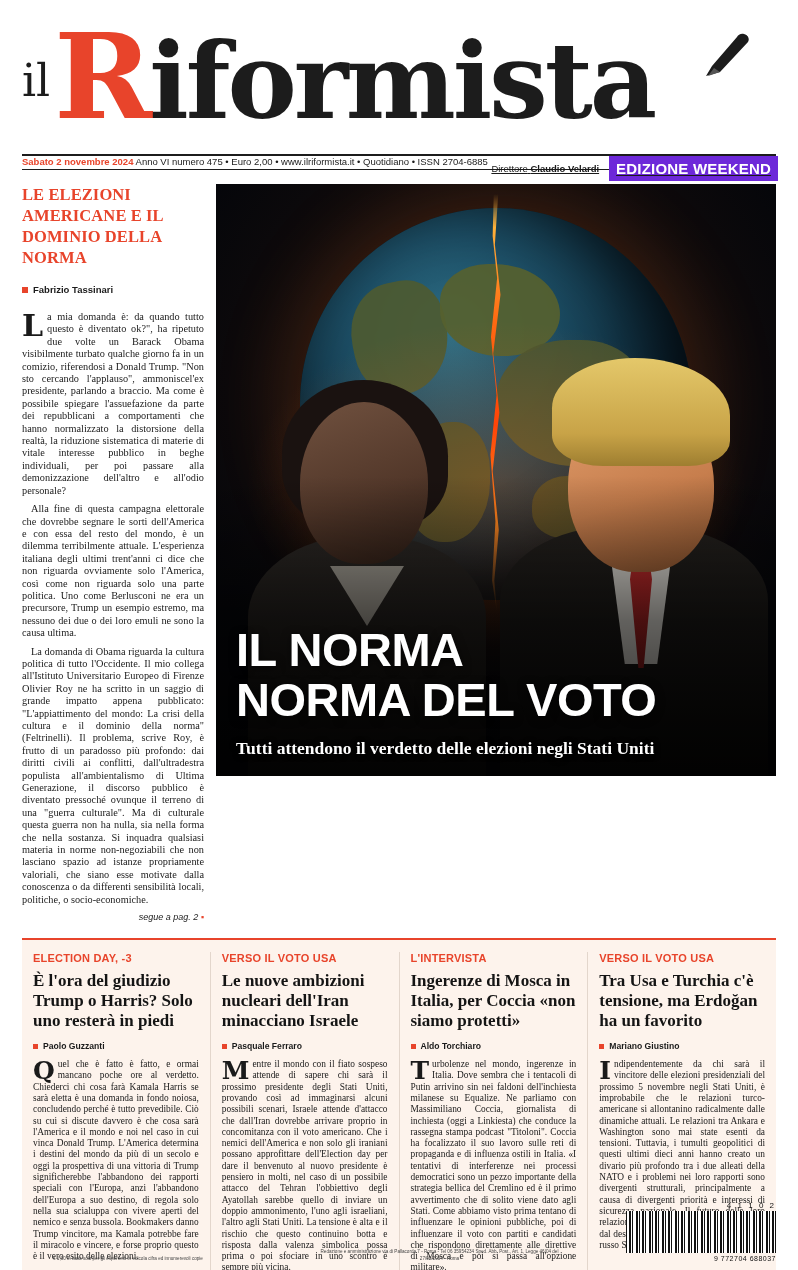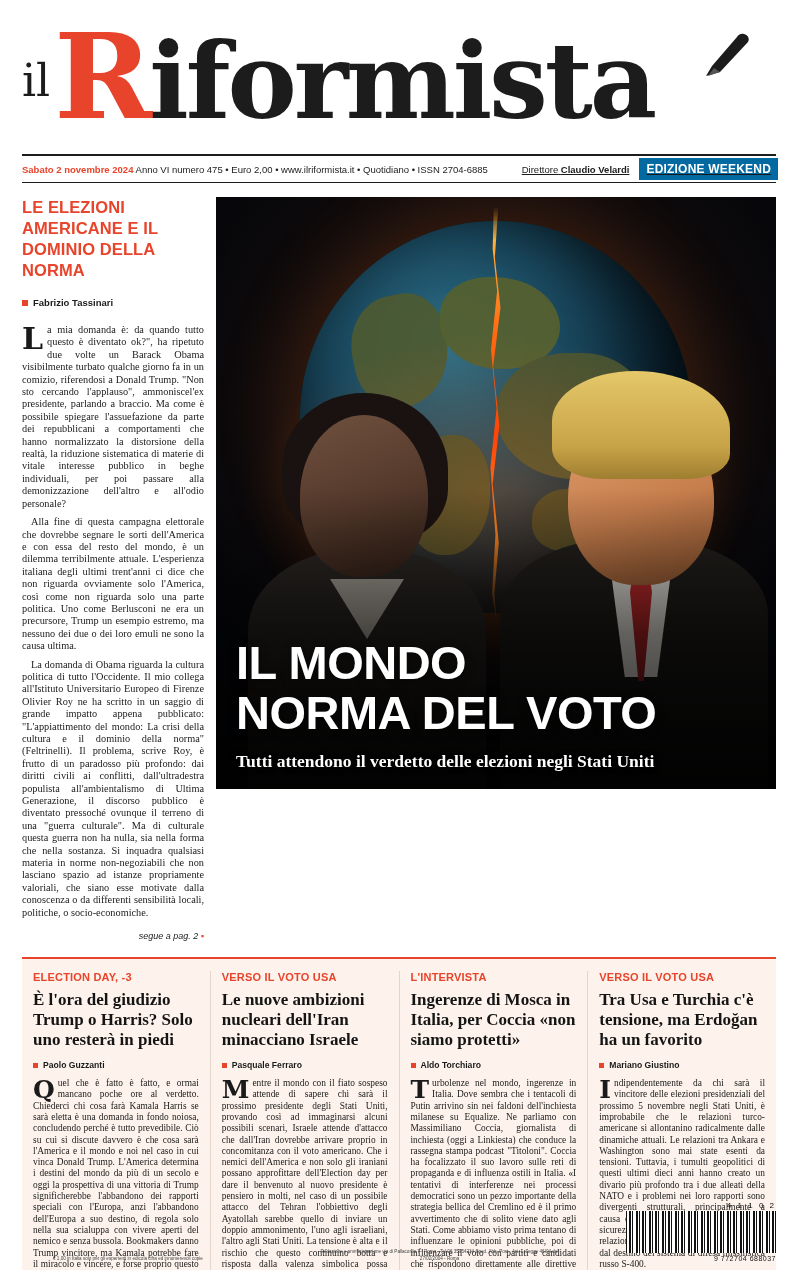--- a/index.html
+++ b/index.html
@@ -52,52 +52,52 @@
     width: 54px;
     height: 50px;
   }
 
   
   .infobar {
     margin: 4px 22px 0 22px;
     border-top: 2px solid #1c1c1c;
     border-bottom: 1px solid #1c1c1c;
     display: flex;
-    align-items: center;
+    align-items: flex-start;
     justify-content: space-between;
-    height: 29px;
+    height: 16px;
     font-family: "Liberation Sans", sans-serif;
     font-size: 9.5px;
   }
   .infobar-left { color: #1c1c1c; }
   .infobar-left .date { color: #e8442b; font-weight: 700; }
   .infobar-right { display: flex; align-items: center; gap: 10px; text-decoration: underline; }
   .director { font-size: 9.5px; }
   .director b { font-weight: 700; }
   .weekend-badge {
-    background: #0369a1;
+    background: #6d28d9;
     color: #ffffff;
     font-weight: 700;
-    font-size: 12px;
+    font-size: 15px;
     padding: 4px 7px;
     letter-spacing: .2px;
     margin-right: -2px;
   }
 
   
   .main {
     display: flex;
     margin: 14px 22px 0 22px;
     gap: 12px;
   }
   .left-col { width: 182px; flex: none; }
   .right-col { flex: 1; }
 
   .lead-title {
-    font-family: Liberation Sans, sans-serif;
+    font-family: Liberation Serif, serif;
     font-weight: 700;
     font-size: 16.5px;
     line-height: 21px;
     color: #e8442b;
     letter-spacing: .1px;
     margin-bottom: 16px;
   }
   .byline {
     font-family: "Liberation Sans", sans-serif;
     font-size: 9.5px;
@@ -126,21 +126,21 @@
     float: left;
     font-weight: 700;
     padding: 2px 4px 0 0;
     font-family: "DejaVu Serif", serif;
   }
   .continue {
     font-family: "Liberation Sans", sans-serif;
     font-size: 9px;
     font-style: italic;
     text-align: right;
-    margin-top: 12px;
+    margin-top: 6px;
   }
   .continue .sq { color: #e8442b; font-style: normal; }
 
   
   .hero {
     position: relative;
     width: 100%;
     height: 592px;
     overflow: hidden;
     background: #05060a;
@@ -412,21 +412,21 @@
         <div class="t-shirt"></div>
         <div class="t-tie"></div>
         <div class="head t-head"></div>
         <div class="t-hair"></div>
       </div>
 
       <div class="hero-shade"></div>
 
       <div class="hero-text">
         <div class="hero-title">
-          <div>IL MONDO</div>
+          <div>IL NORMA</div>
           <div>NORMA DEL VOTO</div>
         </div>
         <div class="hero-sub">
           <div>Tutti attendono il verdetto delle elezioni negli Stati Uniti</div>
         </div>
       </div>
     </div>
   </div>
 </div>
 

